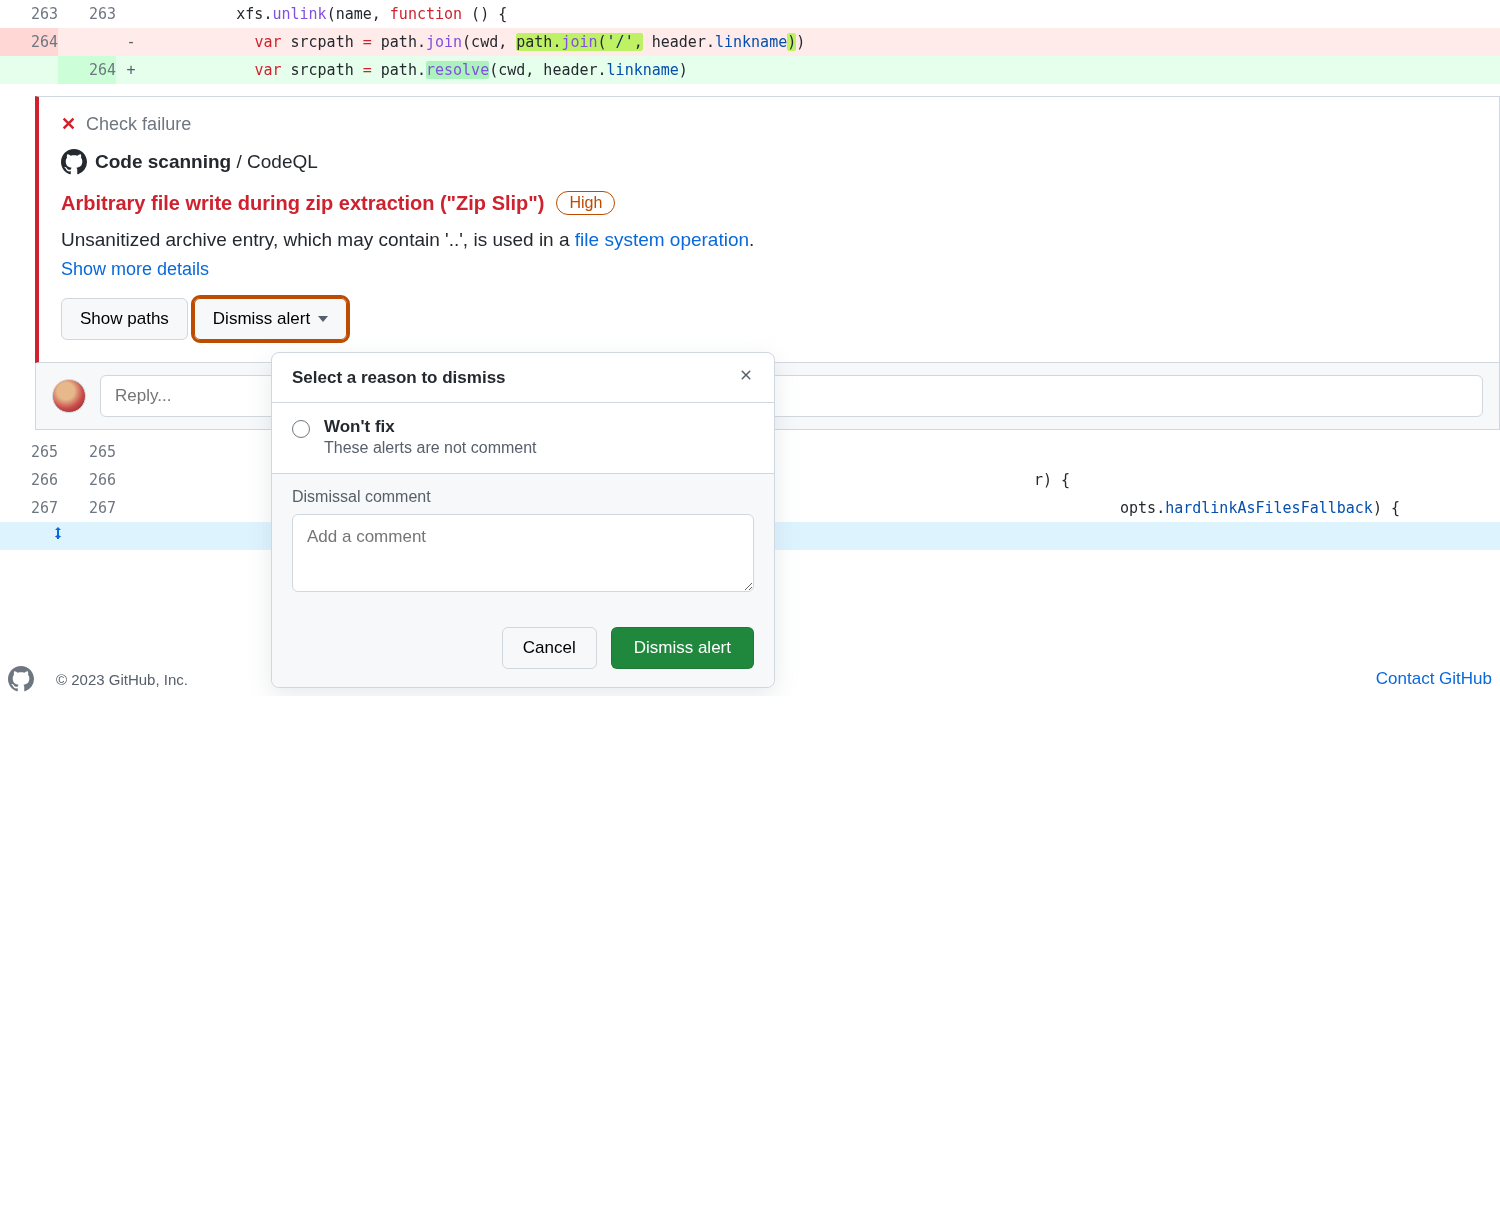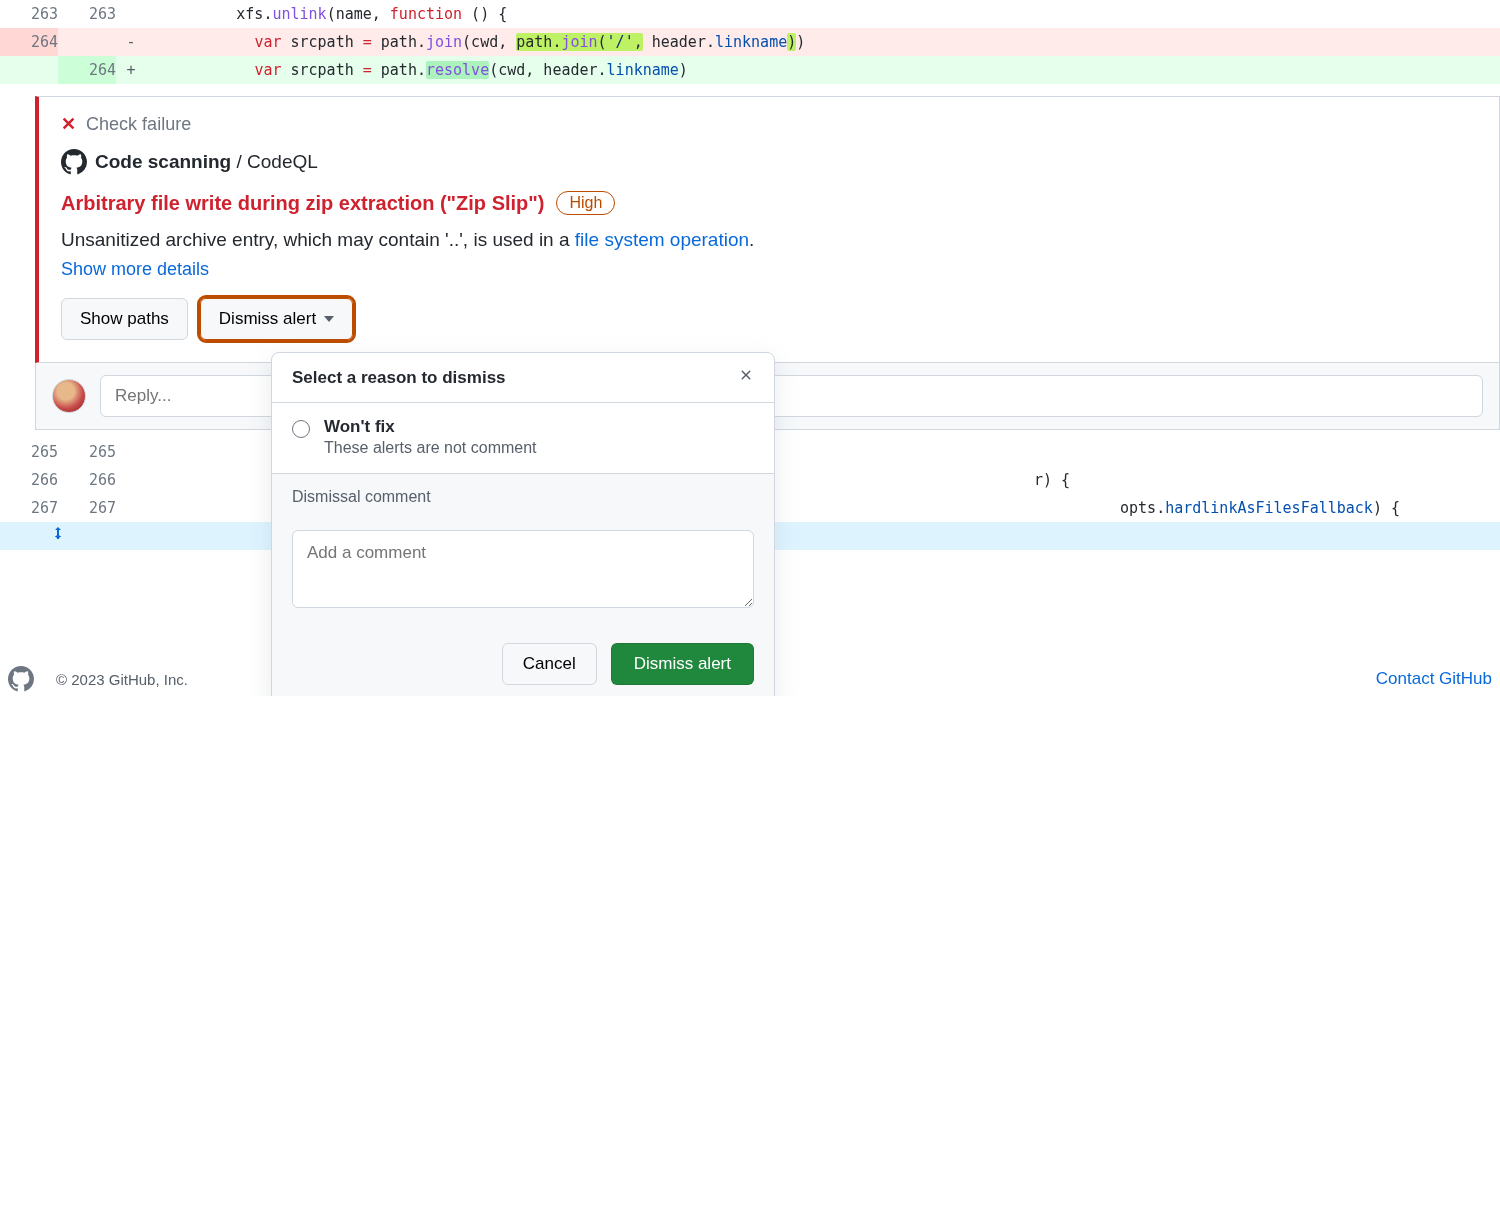--- a/index.html
+++ b/index.html
@@ -36,21 +36,21 @@
     .check-failure-row { display:flex; align-items:center; gap:10px; color:#6e7781; margin-bottom: 14px; font-size: 18px;}
     .check-failure-row .x-icon { color:#cf222e; font-weight:bold; font-size:18px; }
     .scan-title-row { display:flex; align-items:center; gap:8px; margin-bottom: 16px; font-size: 19px; }
     .scan-title-row .bold { font-weight:600; }
     .alert-title-row { display:flex; align-items:center; gap:12px; margin-bottom: 14px; }
     .alert-title { color:#cf222e; font-weight:600; font-size: 20px; }
     .severity-badge { border:1.5px solid #bc4c00; color:#bc4c00; border-radius: 999px; padding: 2px 12px; font-size: 16px; font-weight:500;}
     .alert-desc { font-size: 19px; margin-bottom: 8px; }
     .alert-desc a { color:#0969da; text-decoration:none; }
     .show-more { color:#0969da; font-size:18px; text-decoration:none; display:inline-block; margin-bottom:18px;}
-    .btn-row { display:flex; gap:12px; }
+    .btn-row { display:flex; gap:6px; }
     .btn { border:1px solid #d0d7de; background:#f6f8fa; border-radius:6px; padding: 10px 18px; font-size:17px; font-weight:500; cursor:pointer; display:inline-flex; align-items:center; gap:8px;}
     .btn.highlighted { outline: 3px solid #bc4c00; outline-offset: 0; border-color:#bc4c00; }
     .caret-down { width:0; height:0; border-left:5px solid transparent; border-right:5px solid transparent; border-top:6px solid #57606a; display:inline-block;}
 
     
     .reply-row { display:flex; align-items:center; gap:14px; padding: 12px 16px; margin-left:35px; background:#f6f8fa; border: 1px solid #d0d7de; border-top:none; }
     .avatar { width:34px; height:34px; border-radius:50%; background: radial-gradient(circle at 40% 35%, #e6b88a 30%, #c94c4c 60%, #8a1919 100%); border:1px solid #d0d7de;}
     .reply-input { flex:1; border:1px solid #d0d7de; border-radius:6px; padding:10px 14px; font-size:17px; color:#6e7781; background:#fff;}
 
     
@@ -65,21 +65,21 @@
     .radio-list { }
     .radio-item { display:flex; gap:14px; padding: 14px 20px 16px 20px; }
     .radio-item + .radio-item { border-top:1px solid #d8dee4; margin: 0 20px; padding-left:0; padding-right:0;}
     .radio-item:first-child {}
     .radio-circle { width:18px; height:18px; border:1.5px solid #6e7781; border-radius:50%; margin-top:3px; flex-shrink:0; position:relative;}
     .radio-circle.selected { border-color:#0969da; }
     .radio-circle.selected::after { content:''; position:absolute; top:3px; left:3px; width:10px; height:10px; background:#0969da; border-radius:50%;}
     .radio-label { font-size:17px; font-weight:600; margin-bottom:2px;}
     .radio-desc { font-size:16px; color:#57606a; }
     .comment-section { border-top:1px solid #d0d7de; background:#f6f8fa; padding: 14px 20px 18px 20px;}
-    .comment-section label { font-size:16px; color:#57606a; display:block; margin-bottom:24px;}
+    .comment-section label { font-size:16px; color:#57606a; display:block; margin-bottom:8px;}
     .comment-textarea { width:100%; min-height:78px; border:1px solid #d0d7de; border-radius:6px; padding:12px 14px; font-size:17px; font-family:inherit; resize:vertical; background:#fff;}
     .popover-footer { display:flex; justify-content:flex-end; gap:14px; padding: 14px 20px 18px 20px; background:#f6f8fa; border-radius: 0 0 8px 8px;}
     .btn-secondary { border:1px solid #d0d7de; background:#f6f8fa; border-radius:6px; padding:10px 20px; font-size:17px; font-weight:500; cursor:pointer;}
     .btn-primary { border:1px solid rgba(27,31,36,0.15); background:#1f883d; color:#fff; border-radius:6px; padding:10px 22px; font-size:17px; font-weight:500; cursor:pointer;}
 
     
     .page-footer { display:flex; justify-content:space-between; align-items:center; padding: 16px 8px 4px 8px; border-top: none; margin-top: 100px;}
     .footer-left { display:flex; align-items:center; gap:22px; color:#57606a; font-size:15px;}
     .footer-right a { color:#0969da; text-decoration:none; font-size:17px;}
     .gh-mark { width:26px; height:26px; fill:#6e7781; }

